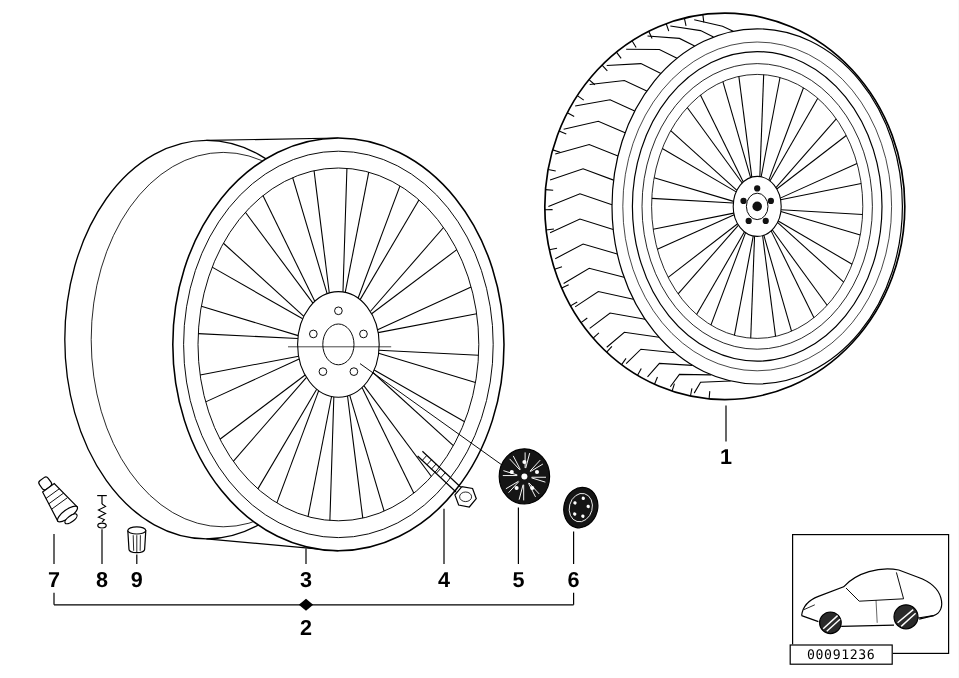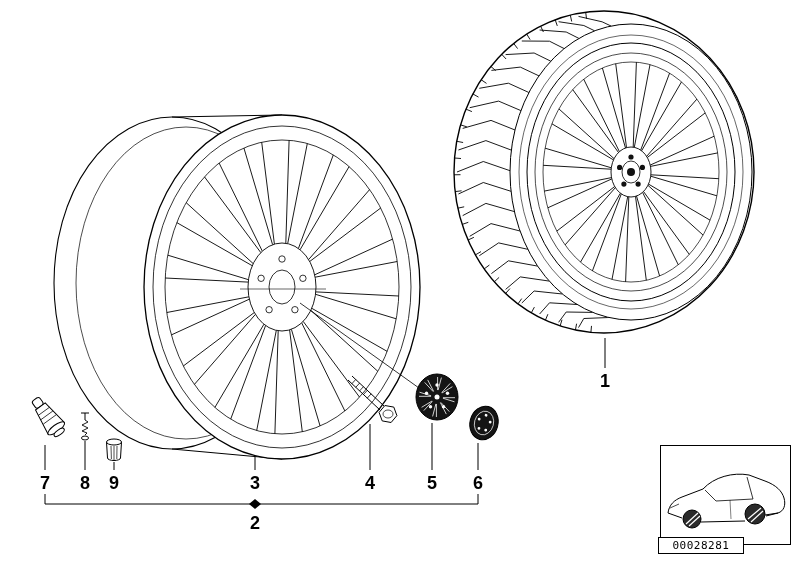--- a/index.html
+++ b/index.html
@@ -306,14 +306,14 @@
   <div class="callout" style="left:605px;top:372px;">1</div>
   <div class="callout" style="left:255px;top:514px;">2</div>
   <div class="callout" style="left:255px;top:474px;">3</div>
   <div class="callout" style="left:370px;top:474px;">4</div>
   <div class="callout" style="left:432px;top:474px;">5</div>
   <div class="callout" style="left:478px;top:474px;">6</div>
   <div class="callout" style="left:45px;top:474px;">7</div>
   <div class="callout" style="left:85px;top:474px;">8</div>
   <div class="callout" style="left:114px;top:474px;">9</div>
 
-  <div class="partnum">00028281</div>
+  <div class="partnum">00091236</div>
 </div>
 
 </body></html>

